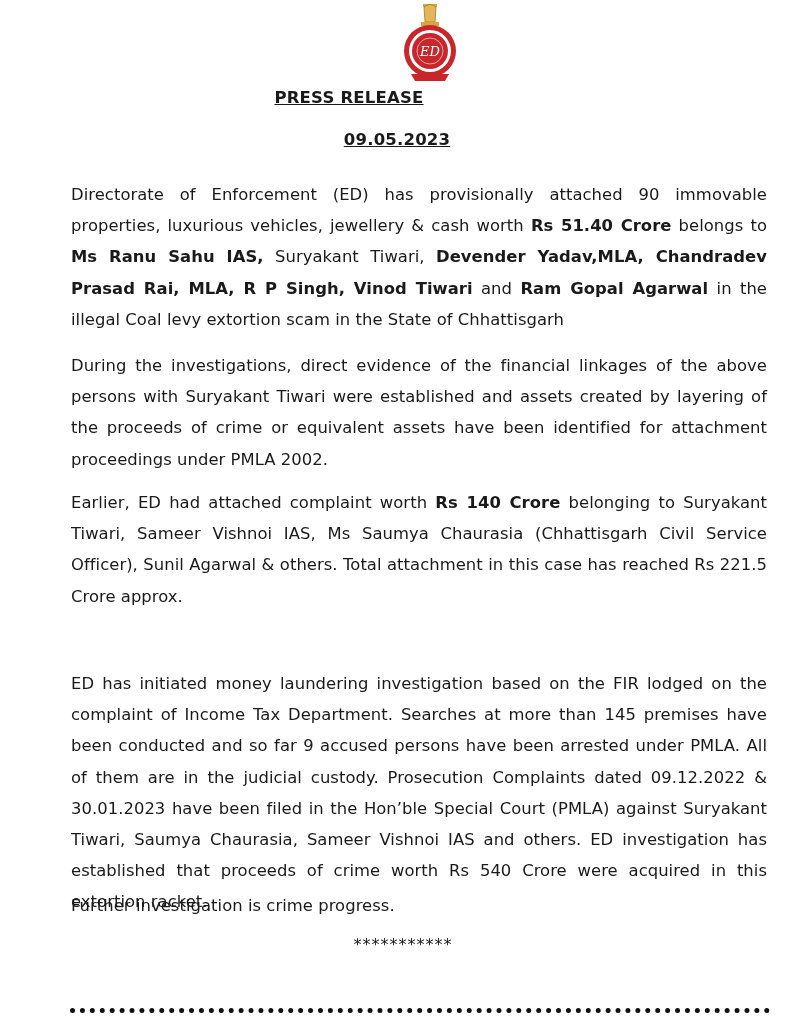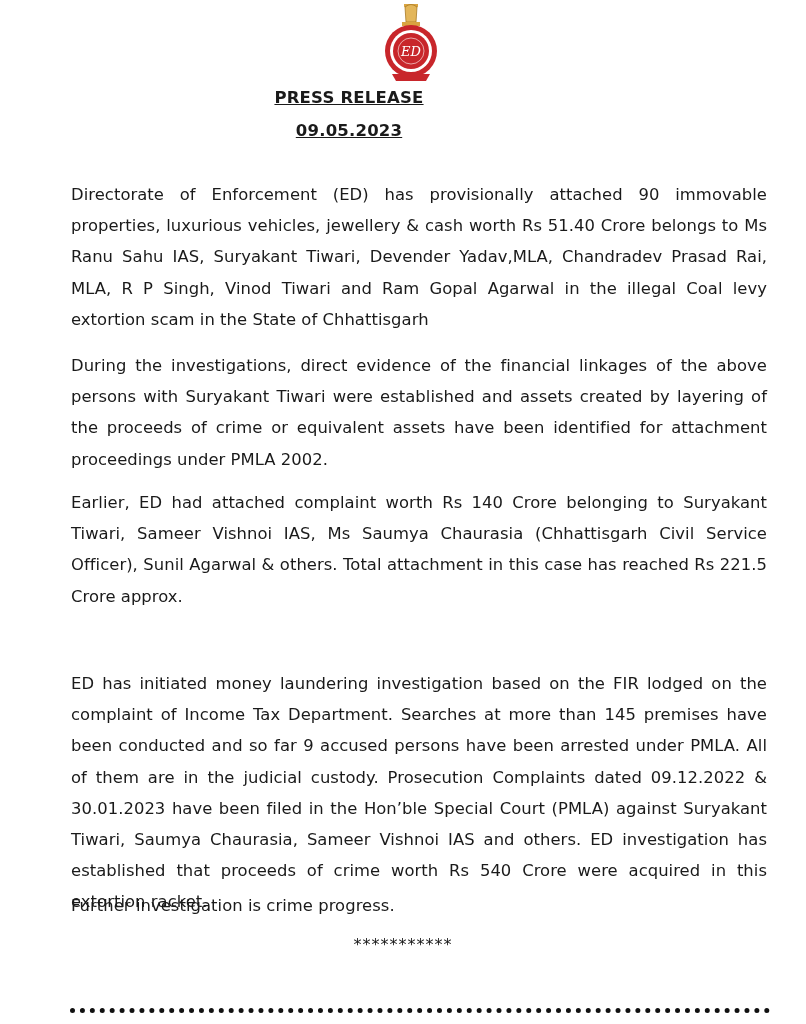--- a/index.html
+++ b/index.html
@@ -1,30 +1,30 @@
 <!DOCTYPE html>
 <html><head>
   <meta charset="utf-8">
   <style>
     html, body { margin: 0; padding: 0; background: #ffffff; }
     body { width: 806px; height: 1024px; position: relative; overflow: hidden;
            font-family: "DejaVu Sans", "Liberation Sans", sans-serif; color: #1a1a1a; }
-    .emblem { position: absolute; left: 378px; top: 2px; width: 66px; height: 82px; }
+    .emblem { position: absolute; left: 397px; top: 2px; width: 66px; height: 82px; }
     .heading { position: absolute; left: 0; width: 698px; text-align: center;
                font-weight: bold; font-size: 16.5px; text-decoration: underline; letter-spacing: 0.2px; }
     .title { top: 88px; }
-    .date { top: 121px; }
+    .date { top: 130px; margin-left: 48px; }
     .body-text { position: absolute; left: 71px; width: 696px; font-size: 16.4px; line-height: 31.2px;
                  text-align: justify; letter-spacing: 0.05px; }
     .p1 { top: 179px; }
     .p2 { top: 350px; }
     .p3 { top: 487px; }
     .p4 { top: 624px; margin-top: 44px; }
     .p5 { top: 890px; }
-    .body-text b { font-weight: normal; }
+    .body-text b { font-weight: bold; }
     .stars { position: absolute; top: 935px; left: 0; width: 806px; text-align: center;
              font-size: 16px; letter-spacing: 1px; }
     .dotted-rule { position: absolute; top: 1008px; left: 70px; width: 700px; height: 0;
                    border-top: 5px dotted #111; }
   </style>
 </head>
 <body>
 
 <div class="emblem">
   <svg width="66" height="82" viewBox="0 0 66 82">

